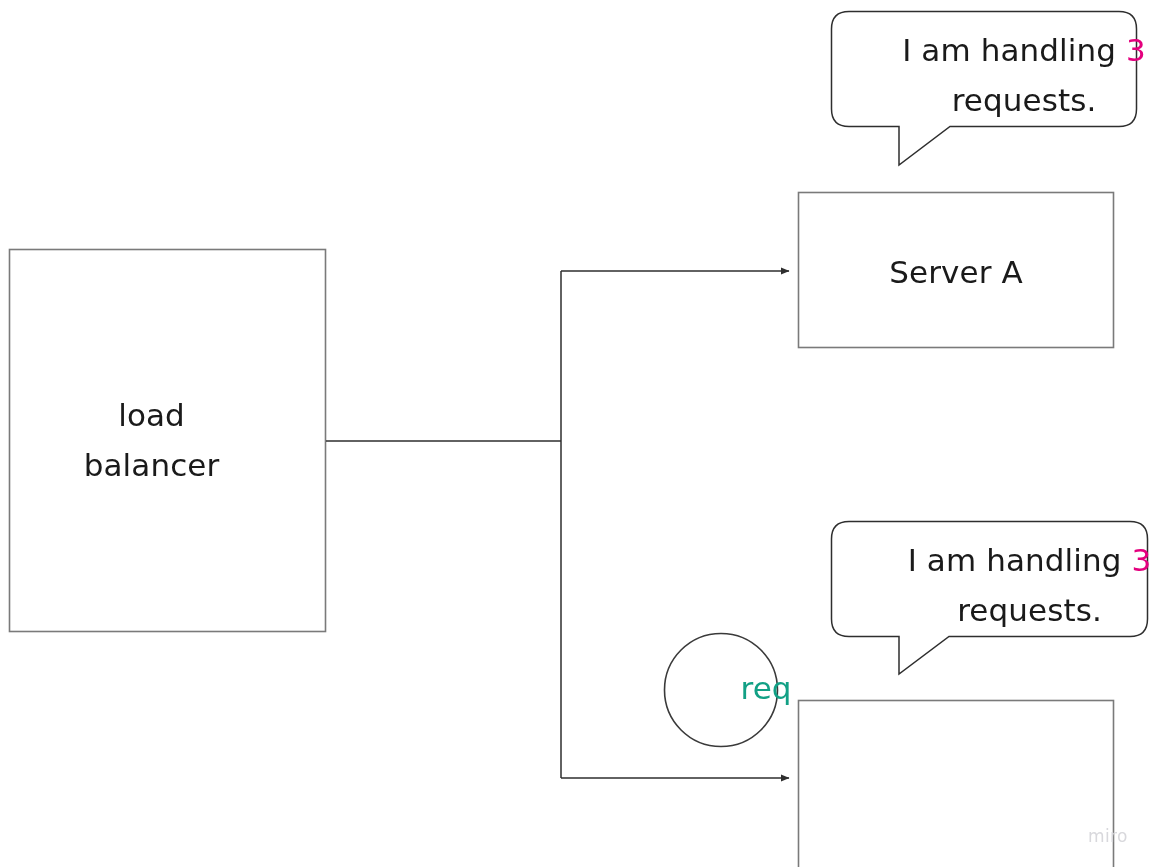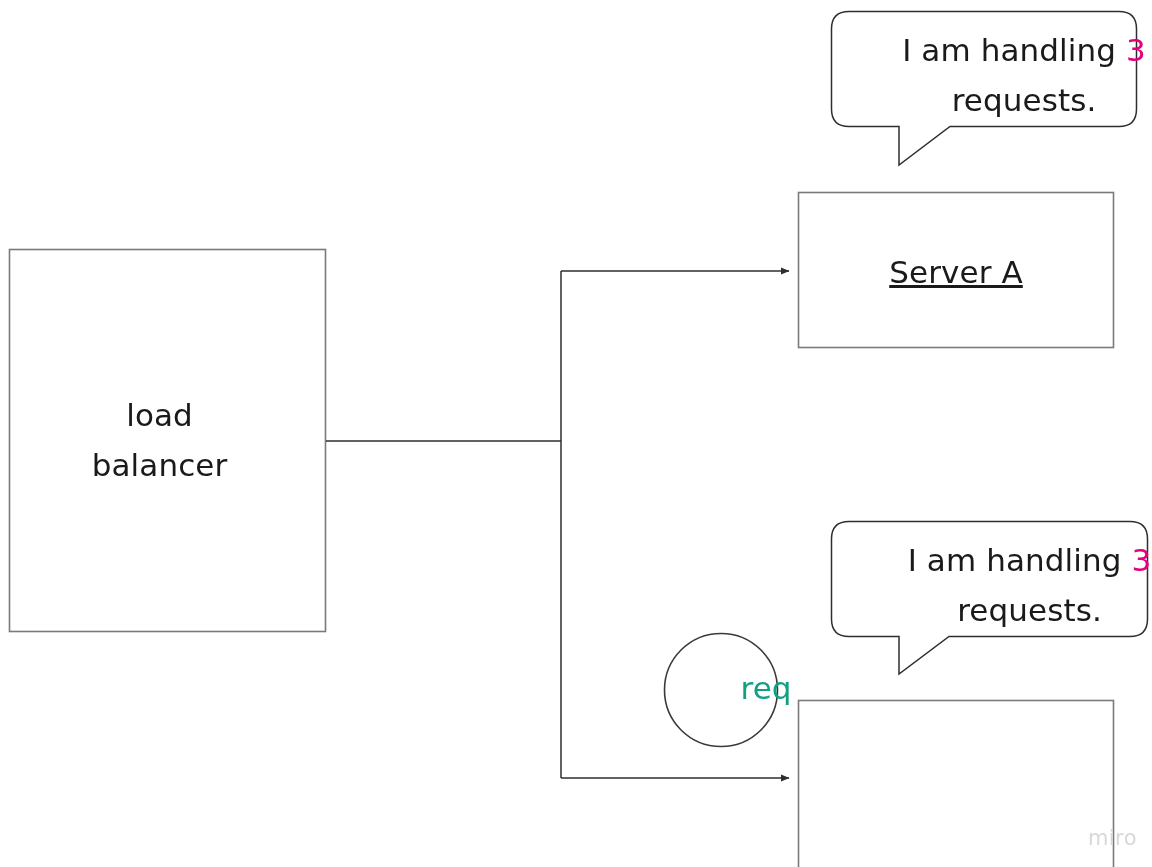--- a/index.html
+++ b/index.html
@@ -49,21 +49,21 @@
   }
   .req-label {
     position: absolute;
     text-align: center;
     font-size: 31px;
     line-height: 1.0;
     pointer-events: none;
   }
   .watermark {
     position: absolute;
-    font-size: 21px;
+    font-size: 17px;
     color: #d8d8dc;
     letter-spacing: 0.4px;
     pointer-events: none;
   }
 </style>
 </head>
 <body>
 
 <div id="canvas">
 
@@ -94,24 +94,24 @@
              Q 1136.5 126.5 1119 126.5 L 950 126.5 L 899 165
              L 899 126.5 L 849 126.5 Q 831.5 126.5 831.5 109
              L 831.5 29 Q 831.5 11.5 849 11.5 Z" fill="#ffffff" stroke="#2e2e2e" stroke-width="1.5" stroke-linejoin="miter"></path>
 
     <path d="M 849 521.5 L 1130 521.5 Q 1147.5 521.5 1147.5 539 L 1147.5 619
              Q 1147.5 636.5 1130 636.5 L 949 636.5 L 899 674
              L 899 636.5 L 849 636.5 Q 831.5 636.5 831.5 619
              L 831.5 539 Q 831.5 521.5 849 521.5 Z" fill="#ffffff" stroke="#2e2e2e" stroke-width="1.5" stroke-linejoin="miter"></path>
   </svg>
 
-  <div class="node-label" style="left:9px; top:390px; width:285px;padding-left:8px;">load
+  <div class="node-label" style="left:9px; top:390px; width:285px;">load
 balancer</div>
 
-  <div class="node-label" style="left:798px; top:247px; width:316px;text-decoration:underline;">Server A</div>
+  <div class="node-label" style="left:798px; top:247px; width:316px;">Server A</div>
 
 
   <div class="req-label" style="left:664px; top:673px; width:114px; color:#12a085;margin-left:45px;">req</div>
 
   <div class="bubble-text" style="left:831px; top:25px; width:306px;">
     <span>I am handling </span><span class="count">3</span><br>
     <span>requests.</span>
   </div>
 
   <div class="bubble-text" style="left:831px; top:535px; width:317px;">

